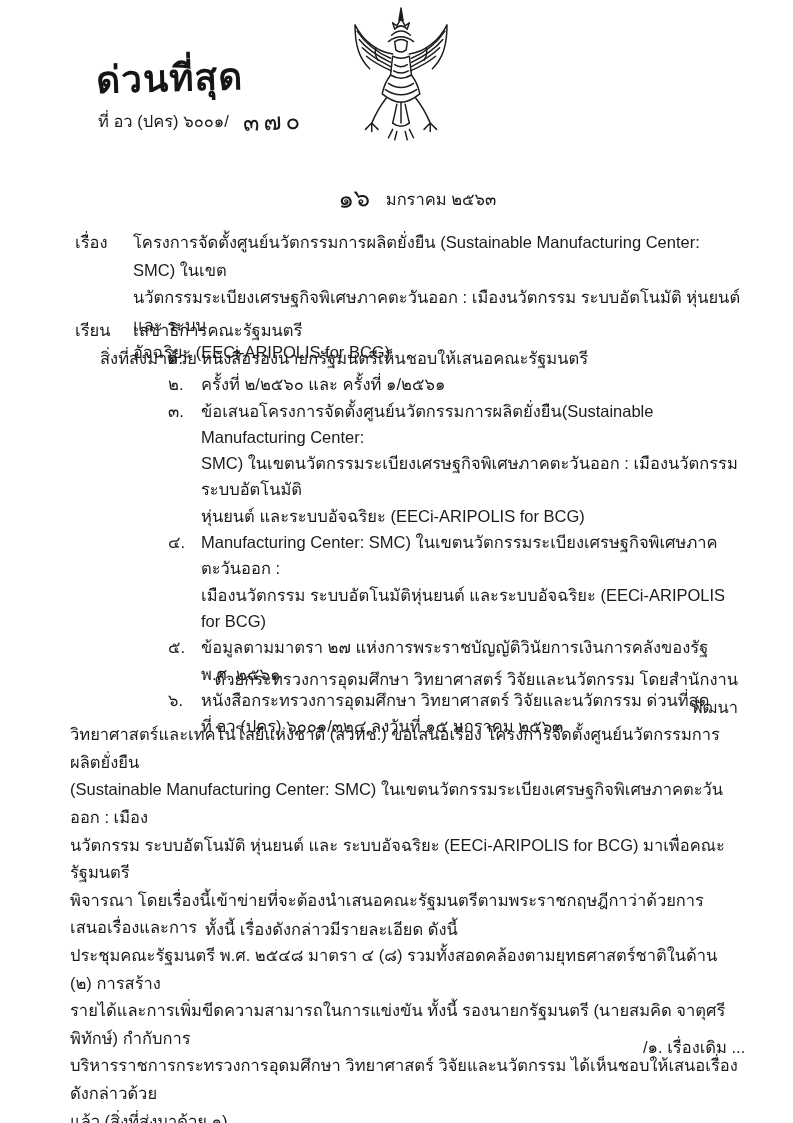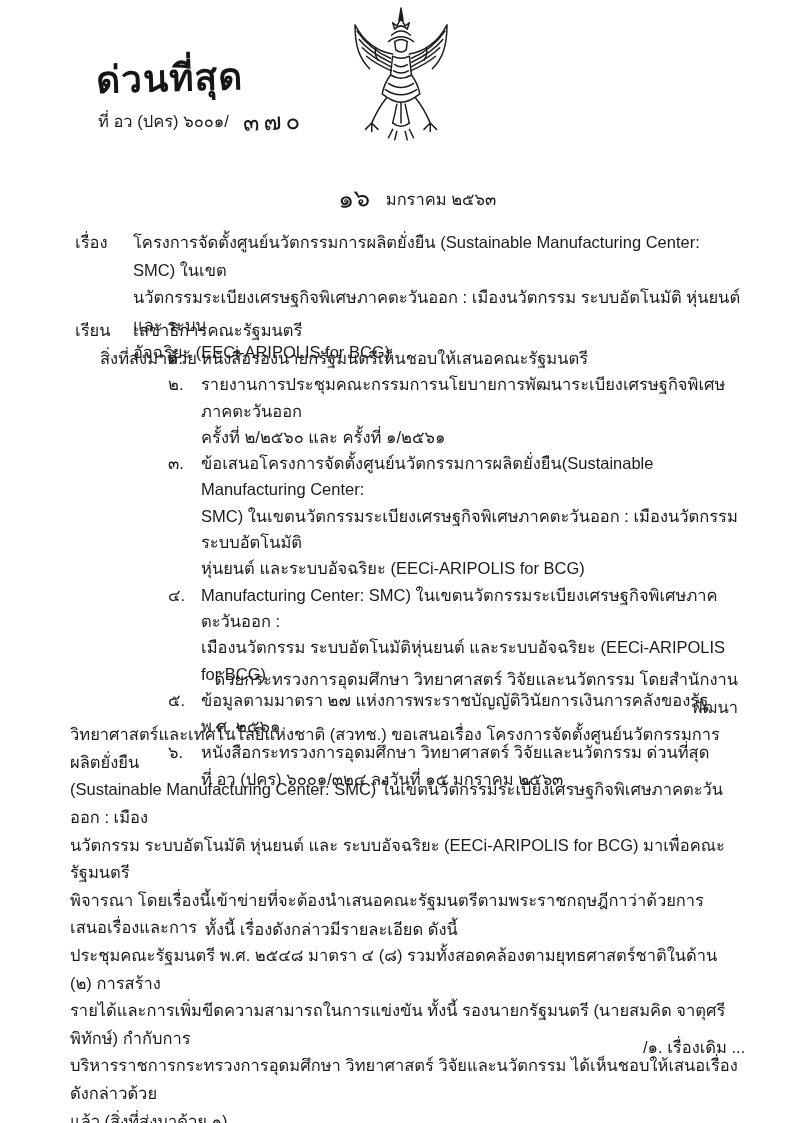--- a/index.html
+++ b/index.html
@@ -132,21 +132,20 @@
     <div class="att-items">
       <div class="att-item">
         <span class="att-num">๑.</span>
         <div class="att-lines">
           <div>หนังสือรองนายกรัฐมนตรีเห็นชอบให้เสนอคณะรัฐมนตรี</div>
         </div>
       </div>
       <div class="att-item">
         <span class="att-num">๒.</span>
         <div class="att-lines">
-          <div>รายงานการประชุมคณะกรรมการนโยบายการพัฒนาระเบียงเศรษฐกิจพิเศษภาคตะวันออก</div>
           <div>ครั้งที่ ๒/๒๕๖๐ และ ครั้งที่ ๑/๒๕๖๑</div>
         </div>
       </div>
       <div class="att-item">
         <span class="att-num">๓.</span>
         <div class="att-lines">
           <div>ข้อเสนอโครงการจัดตั้งศูนย์นวัตกรรมการผลิตยั่งยืน(Sustainable Manufacturing Center:</div>
           <div>SMC) ในเขตนวัตกรรมระเบียงเศรษฐกิจพิเศษภาคตะวันออก : เมืองนวัตกรรม ระบบอัตโนมัติ</div>
           <div>หุ่นยนต์ และระบบอัจฉริยะ (EECi-ARIPOLIS for BCG)</div>
         </div>

